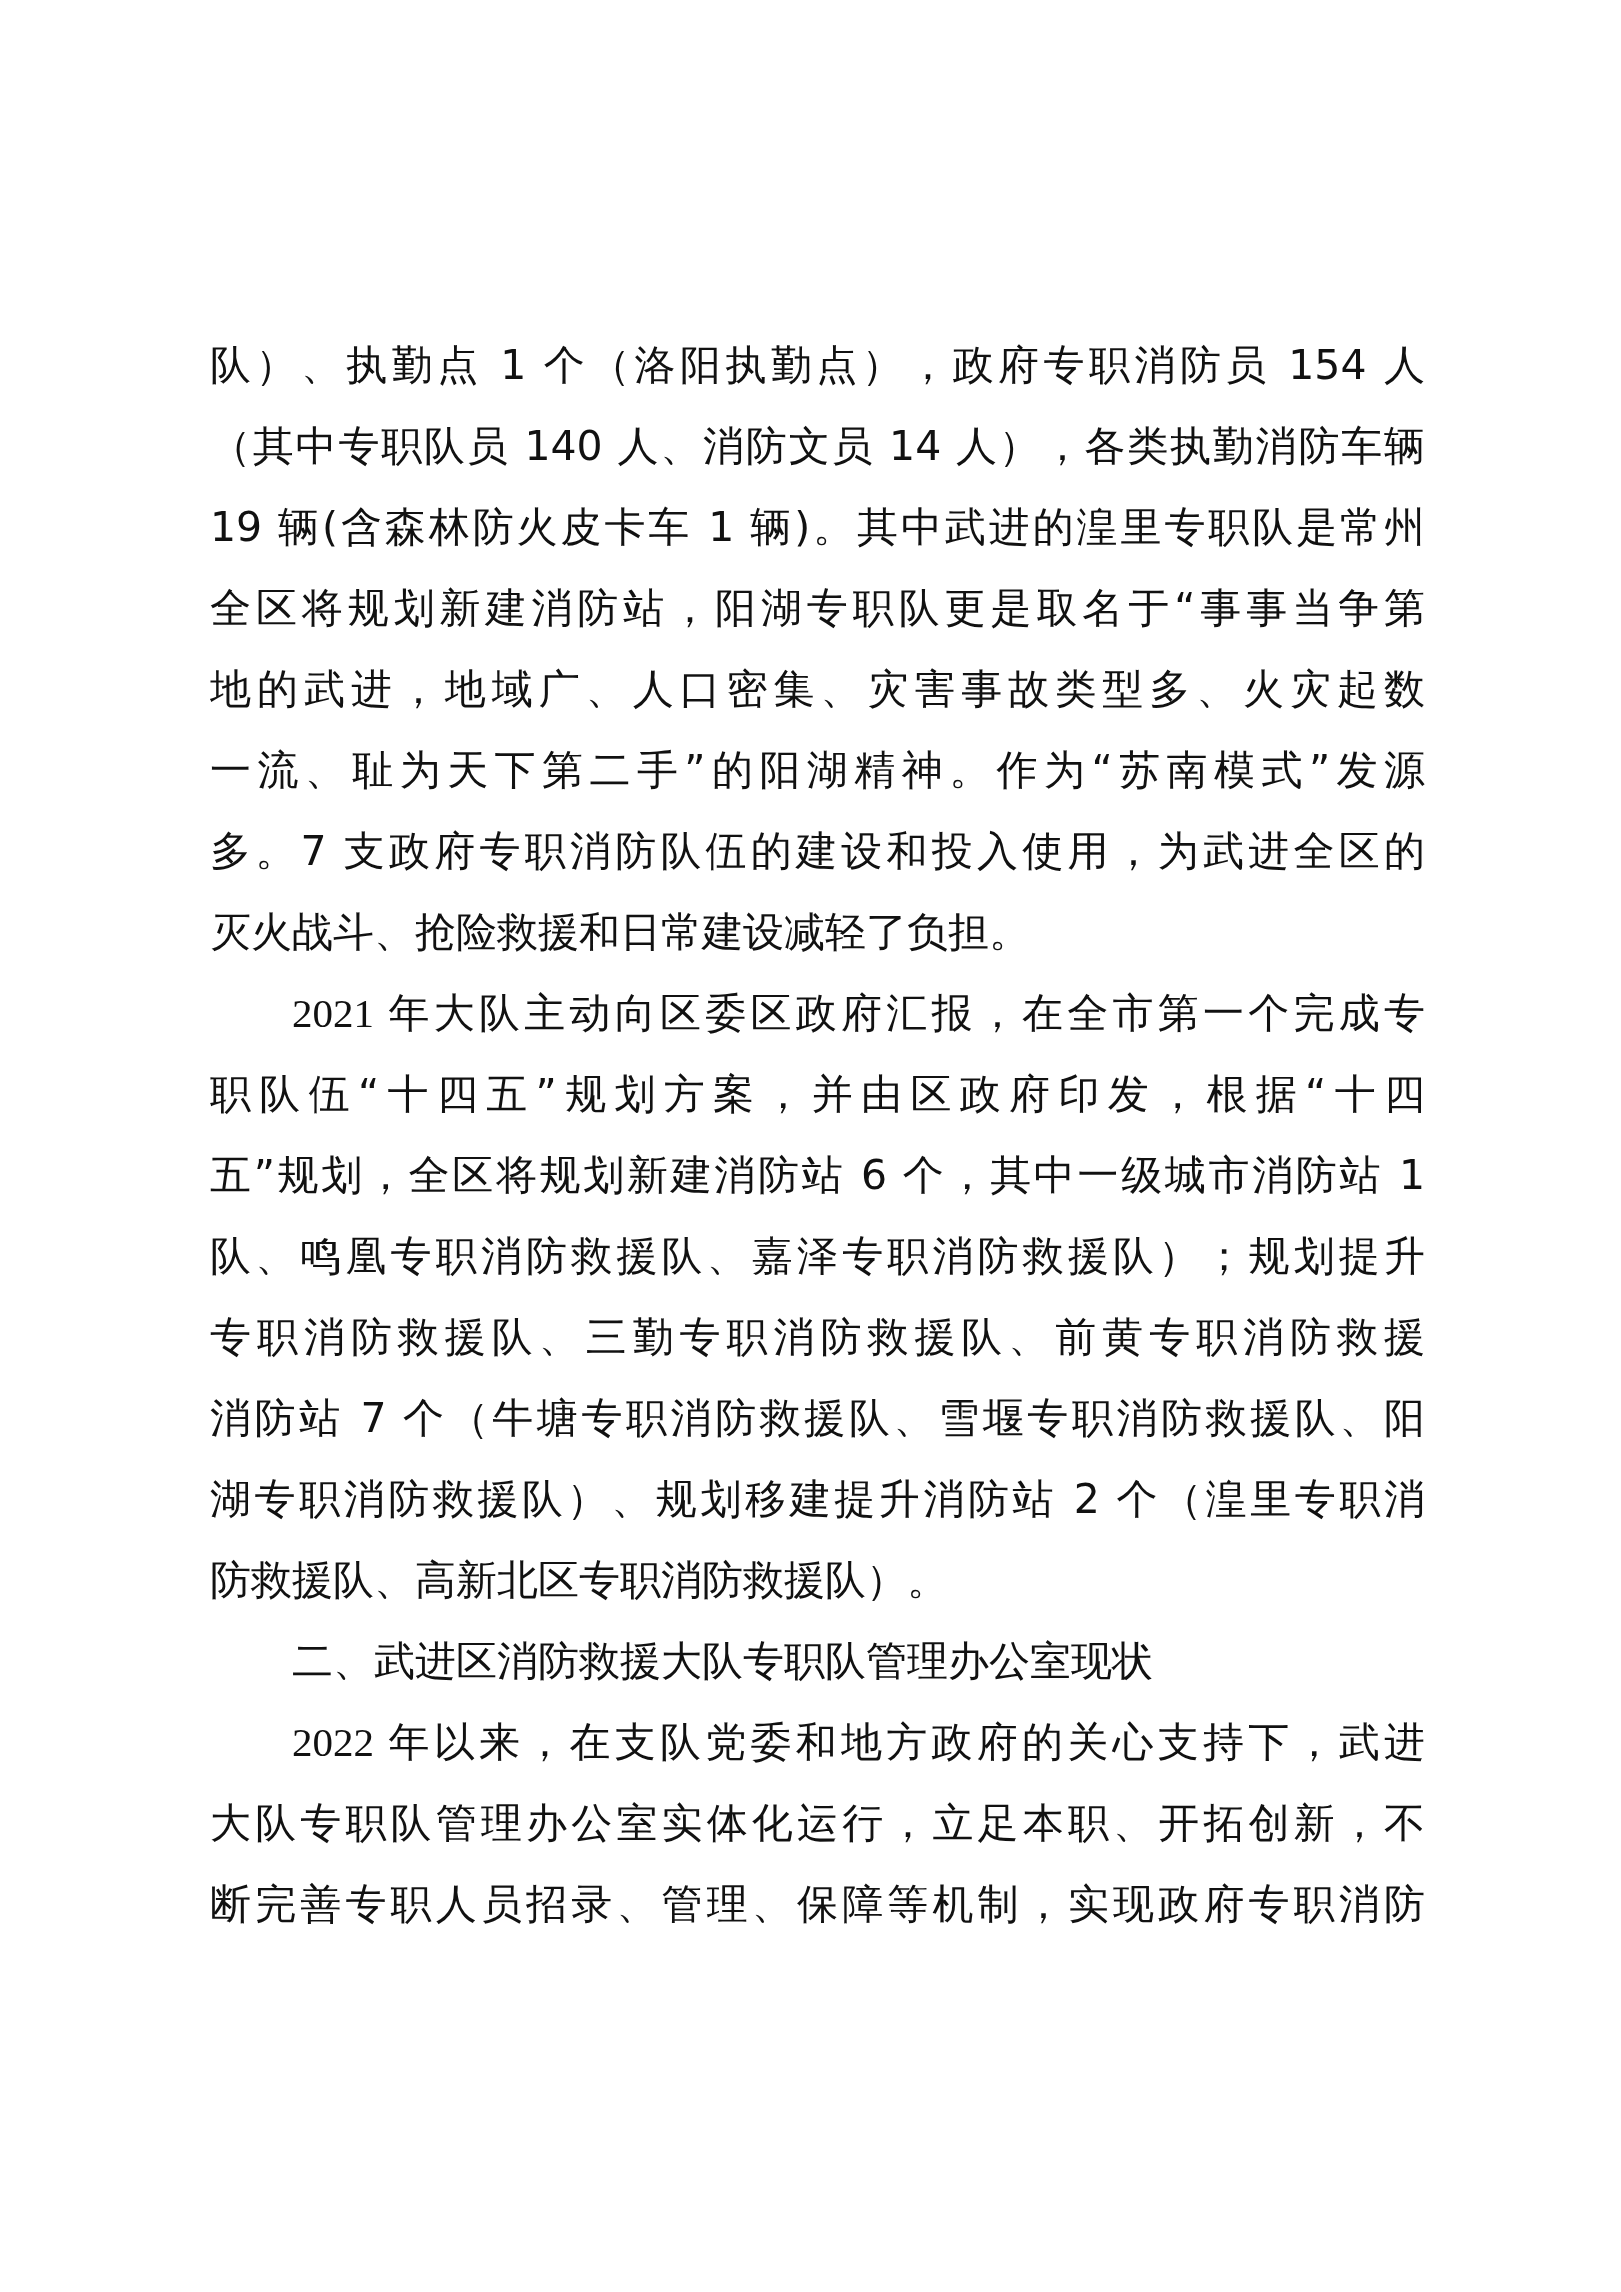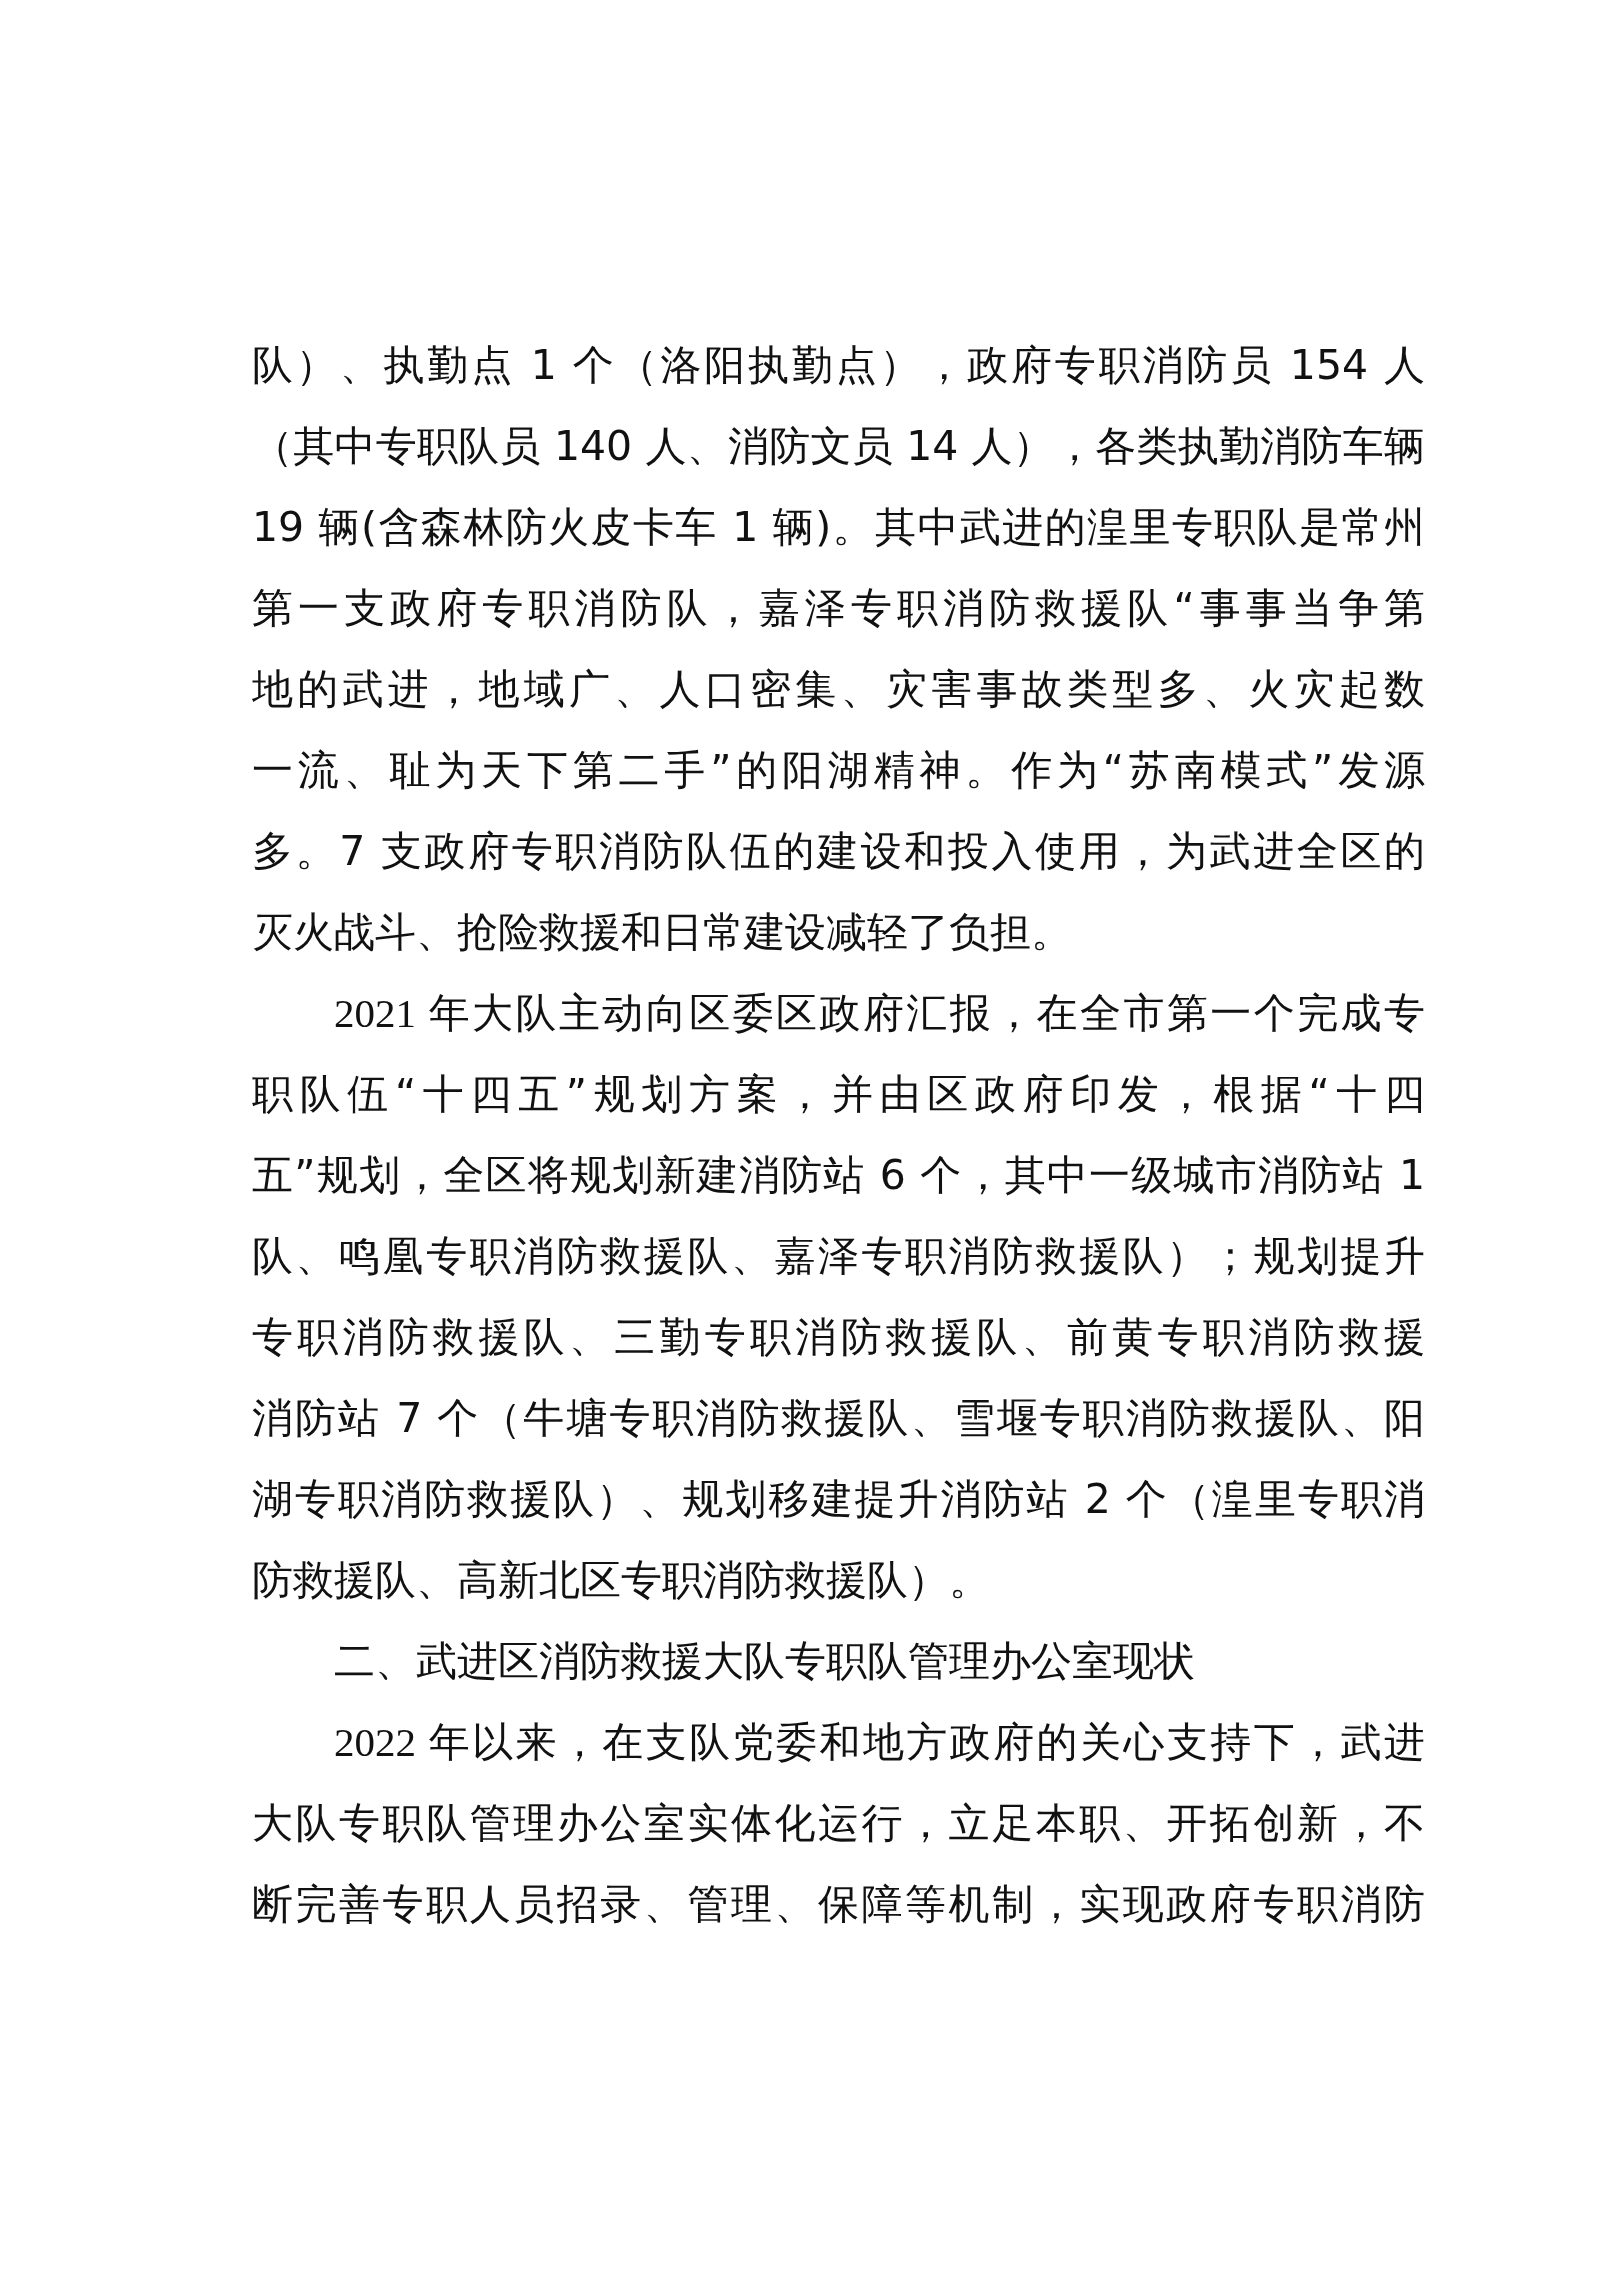--- a/index.html
+++ b/index.html
@@ -23,40 +23,39 @@
       color: #111111;
       line-height: 81px;
     }
     .line {
       display: block;
       height: 81px;
       white-space: nowrap;
       text-align: justify;
       text-align-last: justify;
       letter-spacing: 0px;
-      margin-left: 42px;
     }
     .line.last {
       text-align-last: left;
     }
     .line.indent {
       padding-left: 82px;
       font-family: Liberation Serif, serif;
     }
   </style>
 </head>
 <body>
 
 <div class="page">
 
   <div>
     <span class="line">队）、执勤点 1 个（洛阳执勤点），政府专职消防员 154 人</span>
     <span class="line">（其中专职队员 140 人、消防文员 14 人），各类执勤消防车辆</span>
     <span class="line">19 辆(含森林防火皮卡车 1 辆)。其中武进的湟里专职队是常州</span>
-    <span class="line">第一支政府专职消防队，嘉泽专职消防救援队“事事当争第</span>
+    <span class="line">全区将规划新建消防站，阳湖专职队更是取名于“事事当争第</span>
     <span class="line">地的武进，地域广、人口密集、灾害事故类型多、火灾起数</span>
     <span class="line">一流、耻为天下第二手”的阳湖精神。作为“苏南模式”发源</span>
     <span class="line">多。7 支政府专职消防队伍的建设和投入使用，为武进全区的</span>
     <span class="line last">灭火战斗、抢险救援和日常建设减轻了负担。</span>
   </div>
 
   <div>
     <span class="line indent">2021 年大队主动向区委区政府汇报，在全市第一个完成专</span>
     <span class="line">职队伍“十四五”规划方案，并由区政府印发，根据“十四</span>
     <span class="line">五”规划，全区将规划新建消防站 6 个，其中一级城市消防站 1</span>

